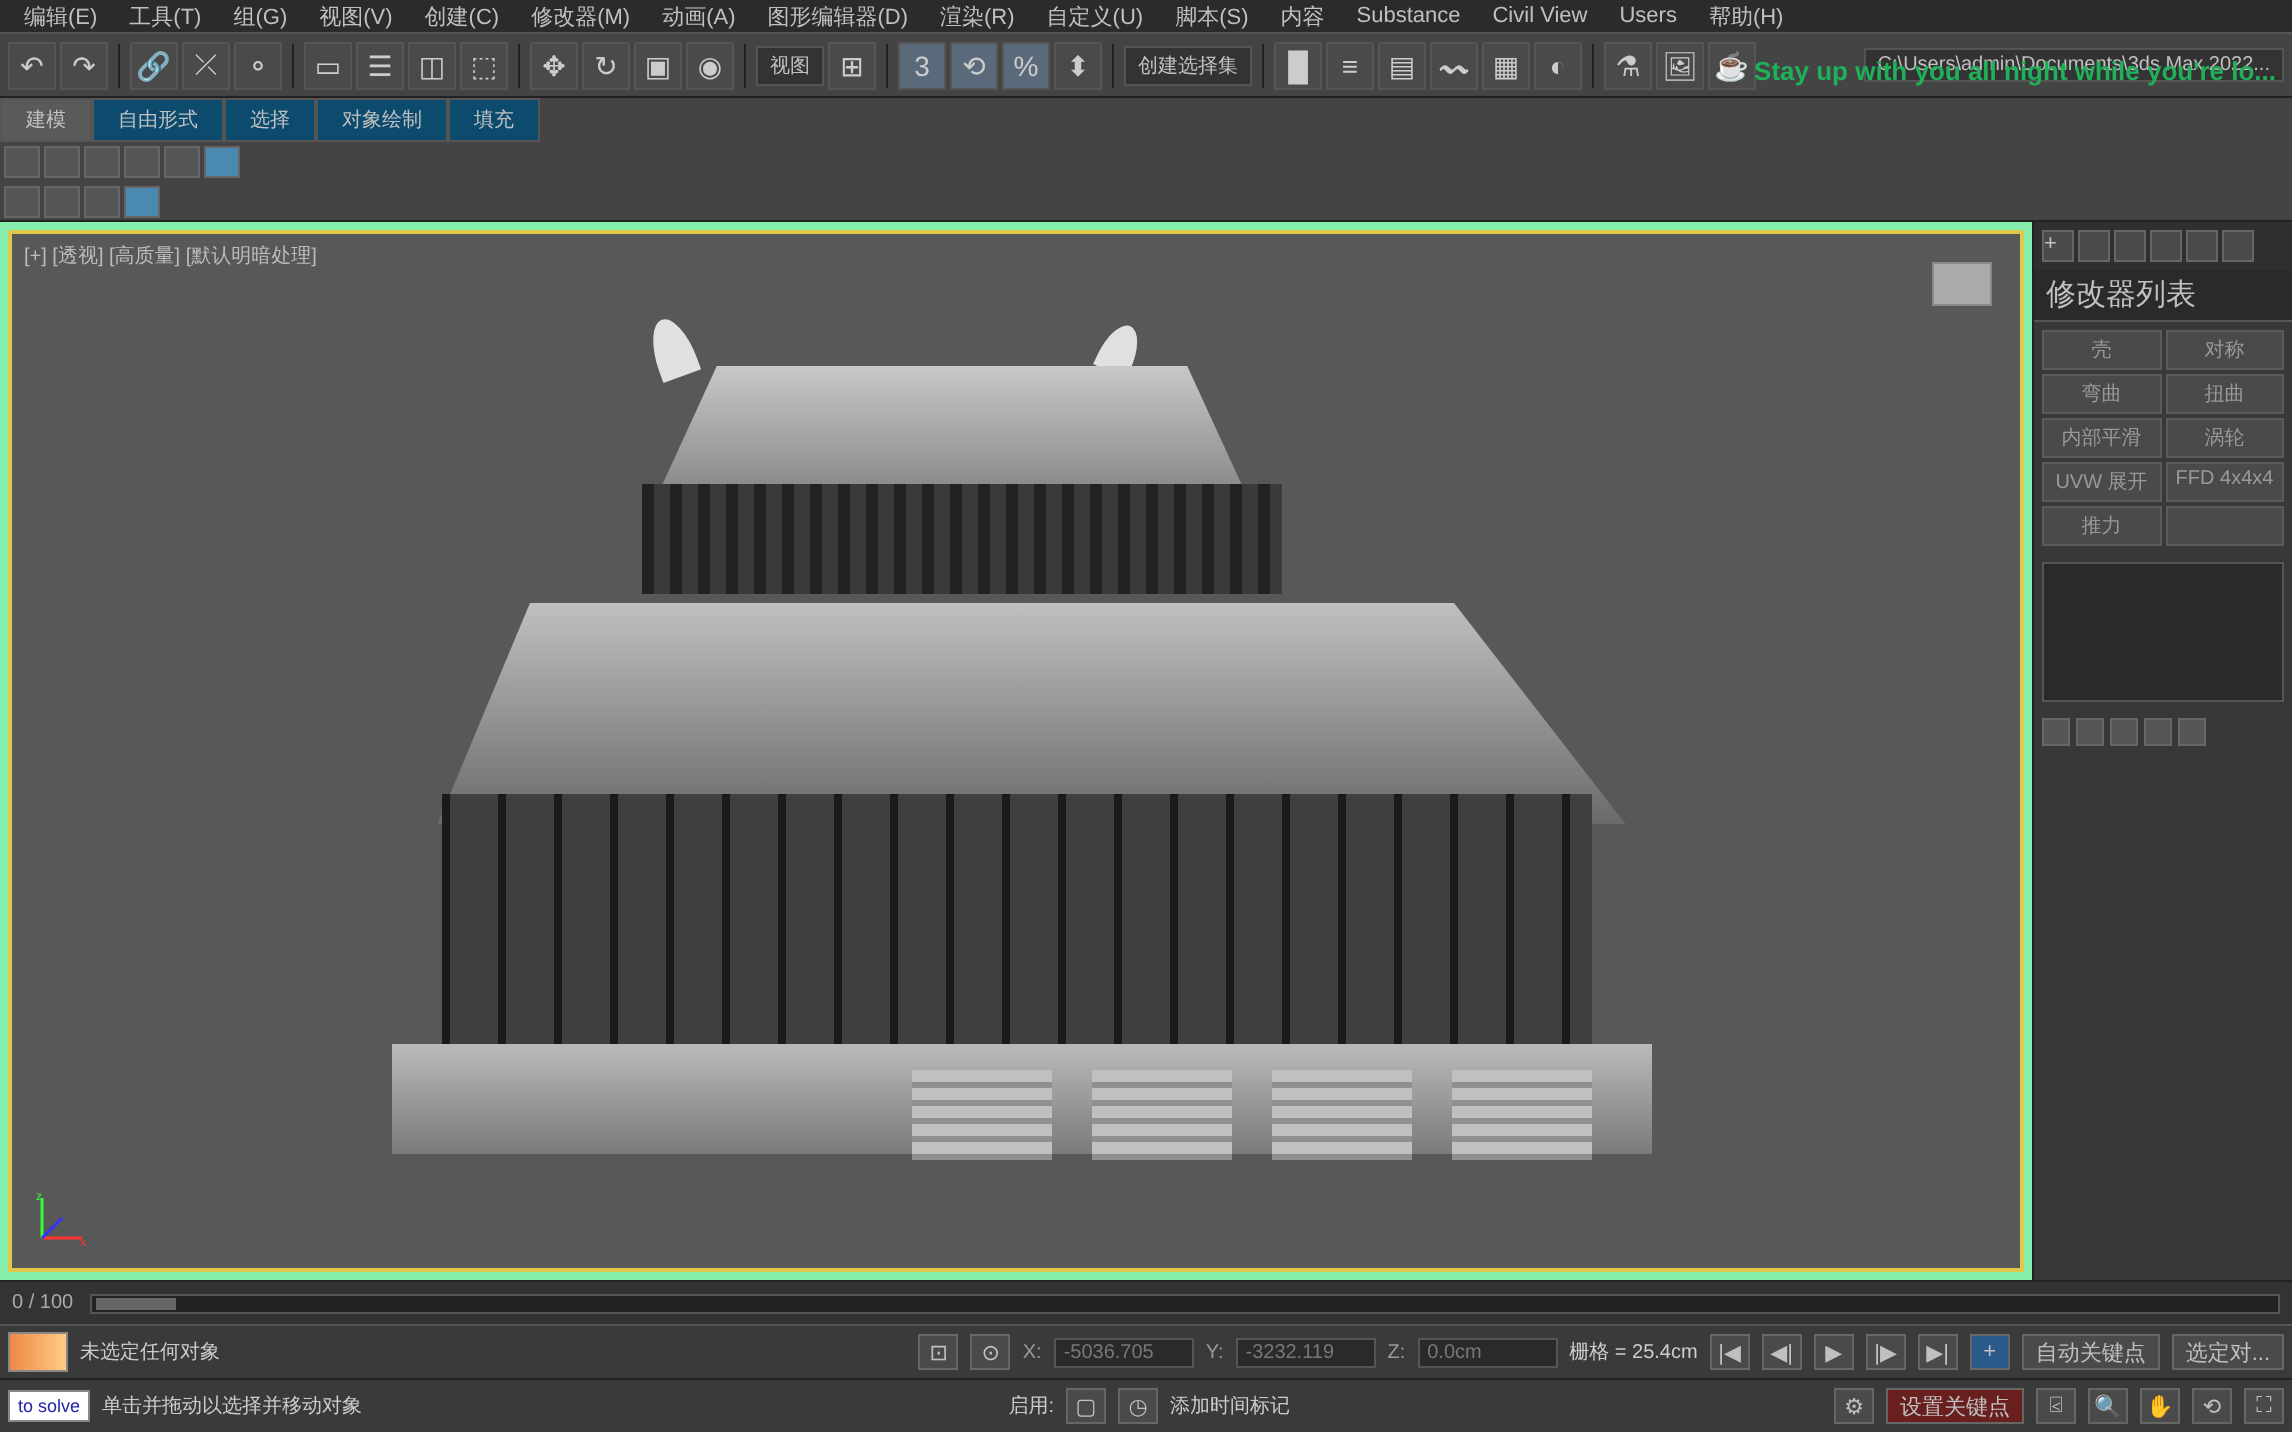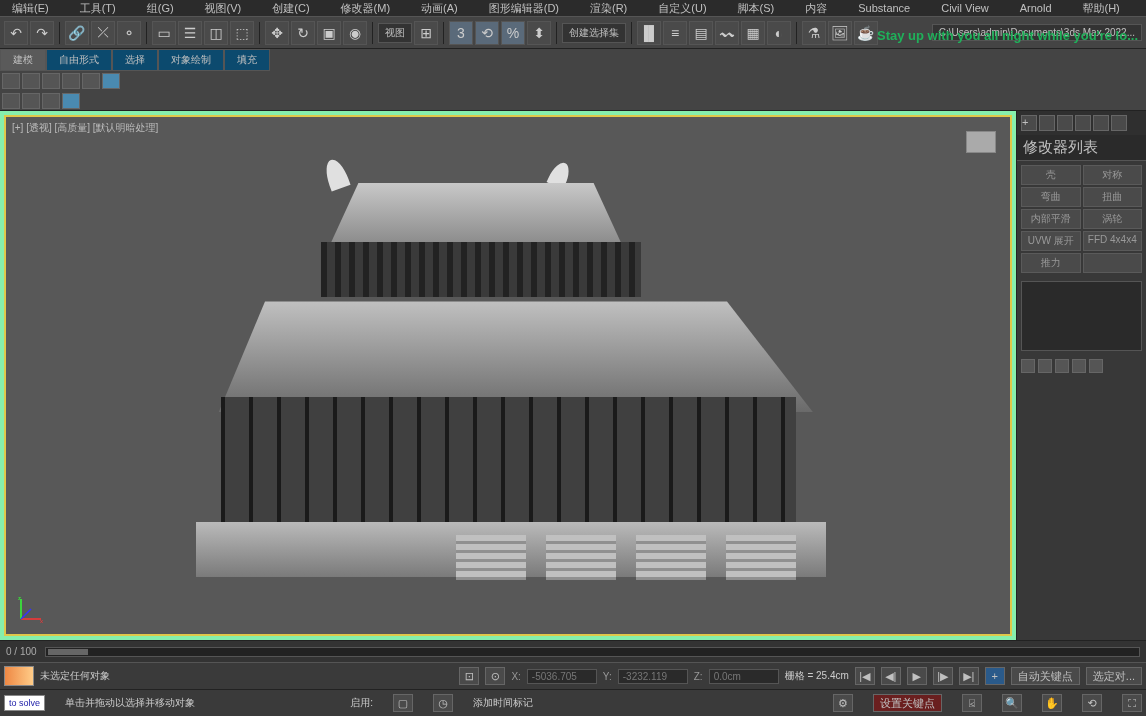--- a/index.html
+++ b/index.html
@@ -1,18 +1,18 @@
 <!DOCTYPE html>
 <html><head>
 <meta charset="utf-8">
 <style>
 * { margin: 0; padding: 0; box-sizing: border-box; font-family: "Microsoft YaHei", sans-serif; }
 body { width: 1146px; height: 716px; background: #3a3a3a; color: #c0c0c0; font-size: 11px; overflow: hidden; position: relative; }
 
-.menubar { height: 16px; background: #2b2b2b; display: flex; align-items: center; padding: 0 4px; gap: 15px; }
+.menubar { height: 16px; background: #2b2b2b; display: flex; align-items: center; padding: 0 4px; gap: 0; }
 .menubar .menu-item { padding: 0 8px; cursor: pointer; color: #c0c0c0; }
 
 .toolbar-row { height: 33px; background: #444444; display: flex; align-items: center; padding: 2px 4px; gap: 2px; border-top: 1px solid #555; border-bottom: 1px solid #222; }
 .toolbar-row .tool-btn { width: 24px; height: 24px; background: #4a4a4a; border: 1px solid #555; display: flex; align-items: center; justify-content: center; cursor: pointer; font-size: 14px; color: #ccc; }
 .toolbar-row .tool-btn.accent { background: #5a6a7a; }
 .toolbar-row .sep { width: 1px; height: 22px; background: #222; margin: 0 3px; }
 .toolbar-row .label-box { background: #333; border: 1px solid #555; padding: 2px 6px; font-size: 10px; text-align: right; }
 .toolbar-row .path-box { background: #333; border: 1px solid #555; padding: 2px 6px; font-size: 10px; margin-left: auto; }
 
 .shelf-row { height: 62px; background: #444; display: flex; border-bottom: 1px solid #222; }
@@ -55,21 +55,21 @@
 .overlay-text { position:absolute; top:28px; right:8px; color:#1fb05a; font-size:13px; font-weight:bold; text-align:right; pointer-events:none; }
 .overlay-text .line2 { color:#1fb05a; font-size:11px; margin-top:4px; }
 
 .timeline { position:absolute; bottom:54px; left:0; right:0; height:22px; background:#333; display:flex; align-items:center; padding:0 6px; gap:8px; border-top:1px solid #222; }
 .timeline .frame { font-size:10px; color:#aaa; }
 .track { flex:1; height:10px; background:#222; border:1px solid #555; position:relative; }
 .track .slider { position:absolute; left:2px; top:1px; width:40px; height:6px; background:#666; }
 
 .statusbar { position:absolute; bottom:0; left:0; right:0; height:54px; background:#3a3a3a; border-top:1px solid #555; display:flex; flex-direction:column; }
 .sb-row1 { display:flex; align-items:center; height:27px; padding:0 4px; gap:6px; }
-.sb-row2 { display:flex; align-items:center; height:27px; padding:0 4px; gap:20px; border-top:1px solid #222; }
+.sb-row2 { display:flex; align-items:center; height:27px; padding:0 4px; gap:6px; border-top:1px solid #222; }
 .sb-swatch { width:30px; height:20px; background:linear-gradient(90deg,#e84,#fc8); border:1px solid #888; }
 .sb-text { font-size:10px; color:#ccc; }
 .sb-solve { background:#fff; color:#22a; font-size:9px; padding:2px 4px; border:1px solid #888; }
 .sb-coord { background:#2a2a2a; border:1px solid #555; padding:1px 4px; font-size:10px; width:70px; color:#777; }
 .sb-coord-label { font-size:10px; color:#999; }
 .sb-spacer { flex:1; }
 .sb-btn { width:20px; height:18px; background:#4a4a4a; border:1px solid #666; cursor:pointer; display:flex; align-items:center; justify-content:center; font-size:11px; }
 .sb-btn.wide { width:auto; padding:0 6px; }
 .sb-btn.key { background:#6a1f1f; }
 .sb-btn.blue { background:#2a5a8a; }
@@ -85,21 +85,21 @@
   <span class="menu-item">创建(C)</span>
   <span class="menu-item">修改器(M)</span>
   <span class="menu-item">动画(A)</span>
   <span class="menu-item">图形编辑器(D)</span>
   <span class="menu-item">渲染(R)</span>
   <span class="menu-item">自定义(U)</span>
   <span class="menu-item">脚本(S)</span>
   <span class="menu-item">内容</span>
   <span class="menu-item">Substance</span>
   <span class="menu-item">Civil View</span>
-  <span class="menu-item">Arnold</span>
+  <span class="menu-item">Users</span>
   <span class="menu-item">帮助(H)</span>
 </div>
 
 <div class="toolbar-row">
   <div class="tool-btn">↶</div>
   <div class="tool-btn">↷</div>
   <div class="sep"></div>
   <div class="tool-btn">🔗</div>
   <div class="tool-btn">⤫</div>
   <div class="tool-btn">⚬</div>

